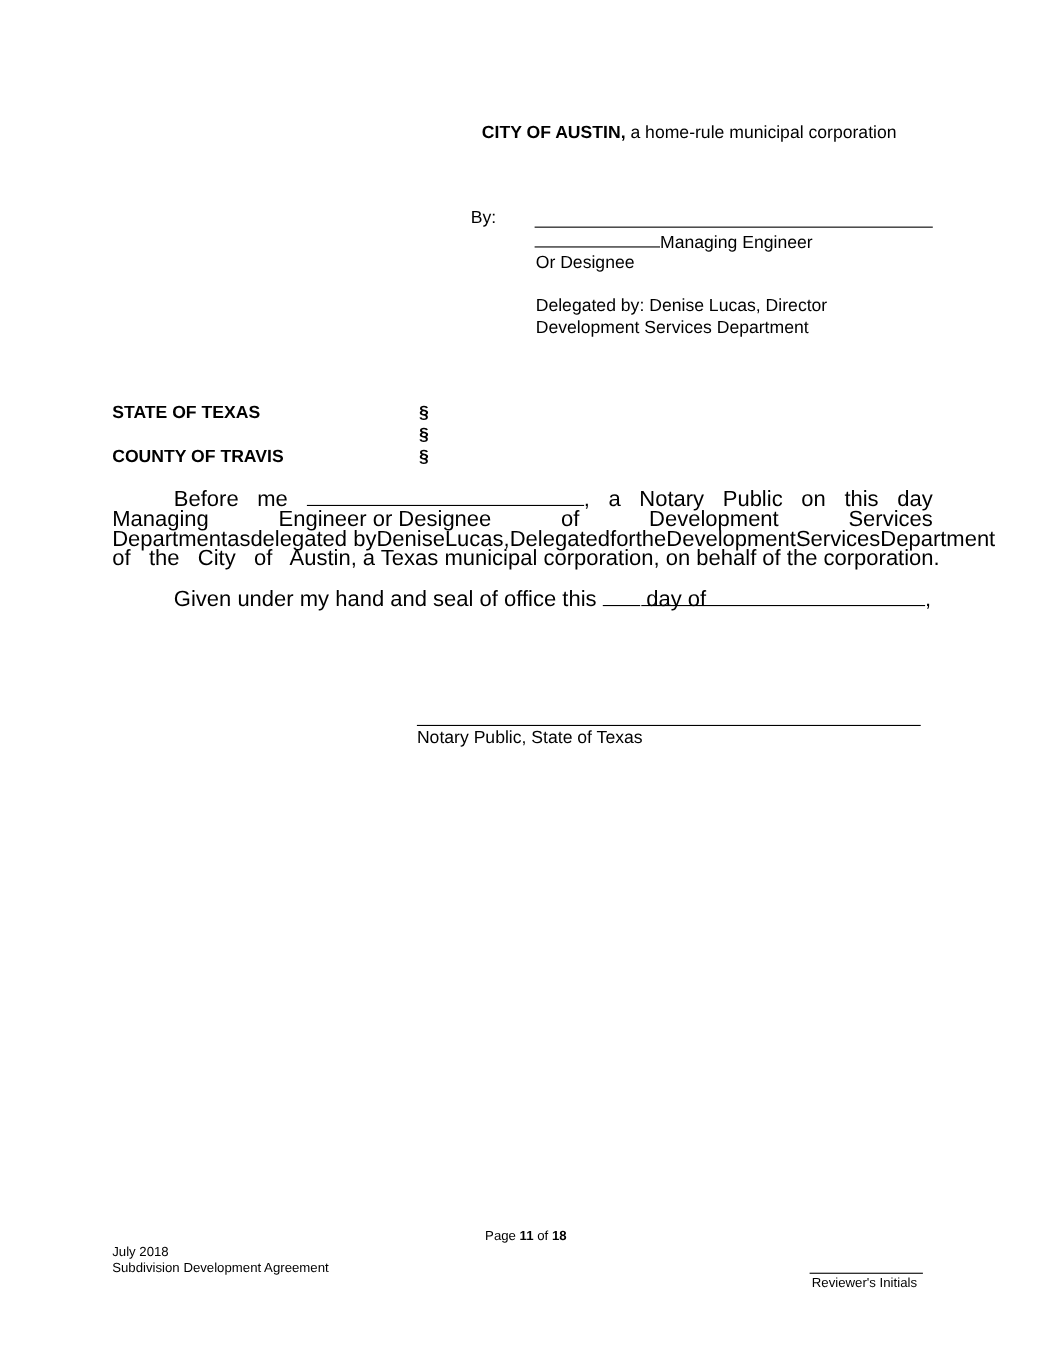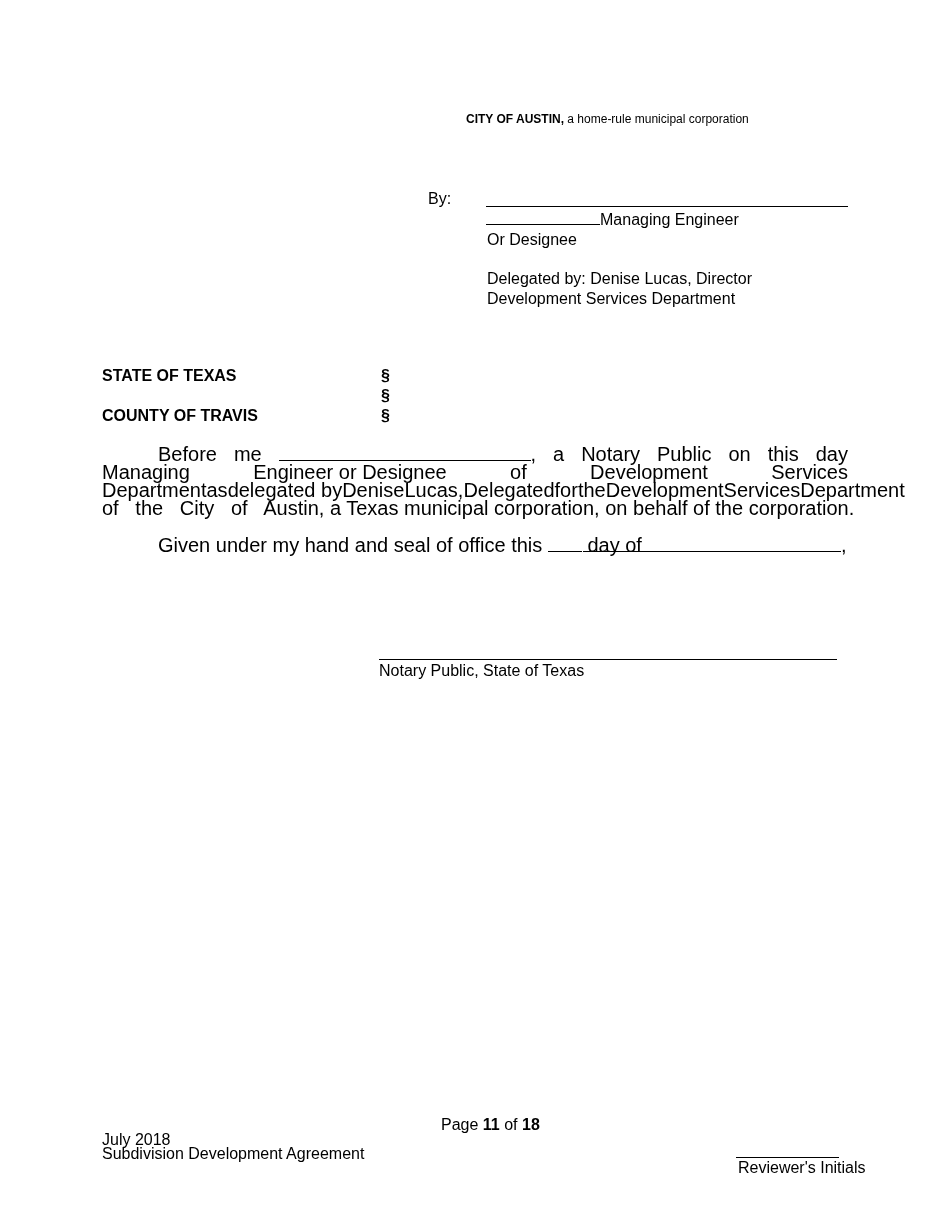--- a/index.html
+++ b/index.html
@@ -4,26 +4,26 @@
 <style>
   html, body { margin:0; padding:0; background:#ffffff; }
   body { width:950px; height:1230px; position:relative; overflow:hidden;
          font-family:"Liberation Sans", sans-serif; color:#000; font-size:16px; }
   .abs { position:absolute; white-space:nowrap; }
   .b { font-weight:bold; }
   .rule { position:absolute; border-top:1px solid #000; height:0; }
   .para { position:absolute; left:102px; width:746px; font-size:20px; line-height:18px; }
   .jline { display:flex; justify-content:space-between; white-space:nowrap; height:18px; }
   .blank { display:inline-block; border-bottom:1px solid #000; height:14px; vertical-align:baseline; }
-  .small { font-size:16px; }
+  .small { font-size:12px; }
 </style>
 </head>
 <body>
 
-<div class="abs" style="left:438px; top:112px; font-size:12px;margin-left:28px;">
+<div class="abs" style="left:438px; top:112px; font-size:16px;">
   <span class="b">CITY OF AUSTIN,</span><span> a home-rule municipal corporation</span>
 </div>
 
 <div class="abs" style="left:428px; top:190px;">By:</div>
 <div class="rule" style="left:486px; top:206px; width:362px;"></div>
 
 <div class="abs" style="left:486px; top:210px;">
   <span class="blank" style="width:114px;"></span><span>Managing Engineer</span>
 </div>
 <div class="abs" style="left:487px; top:231px;">Or Designee</div>

